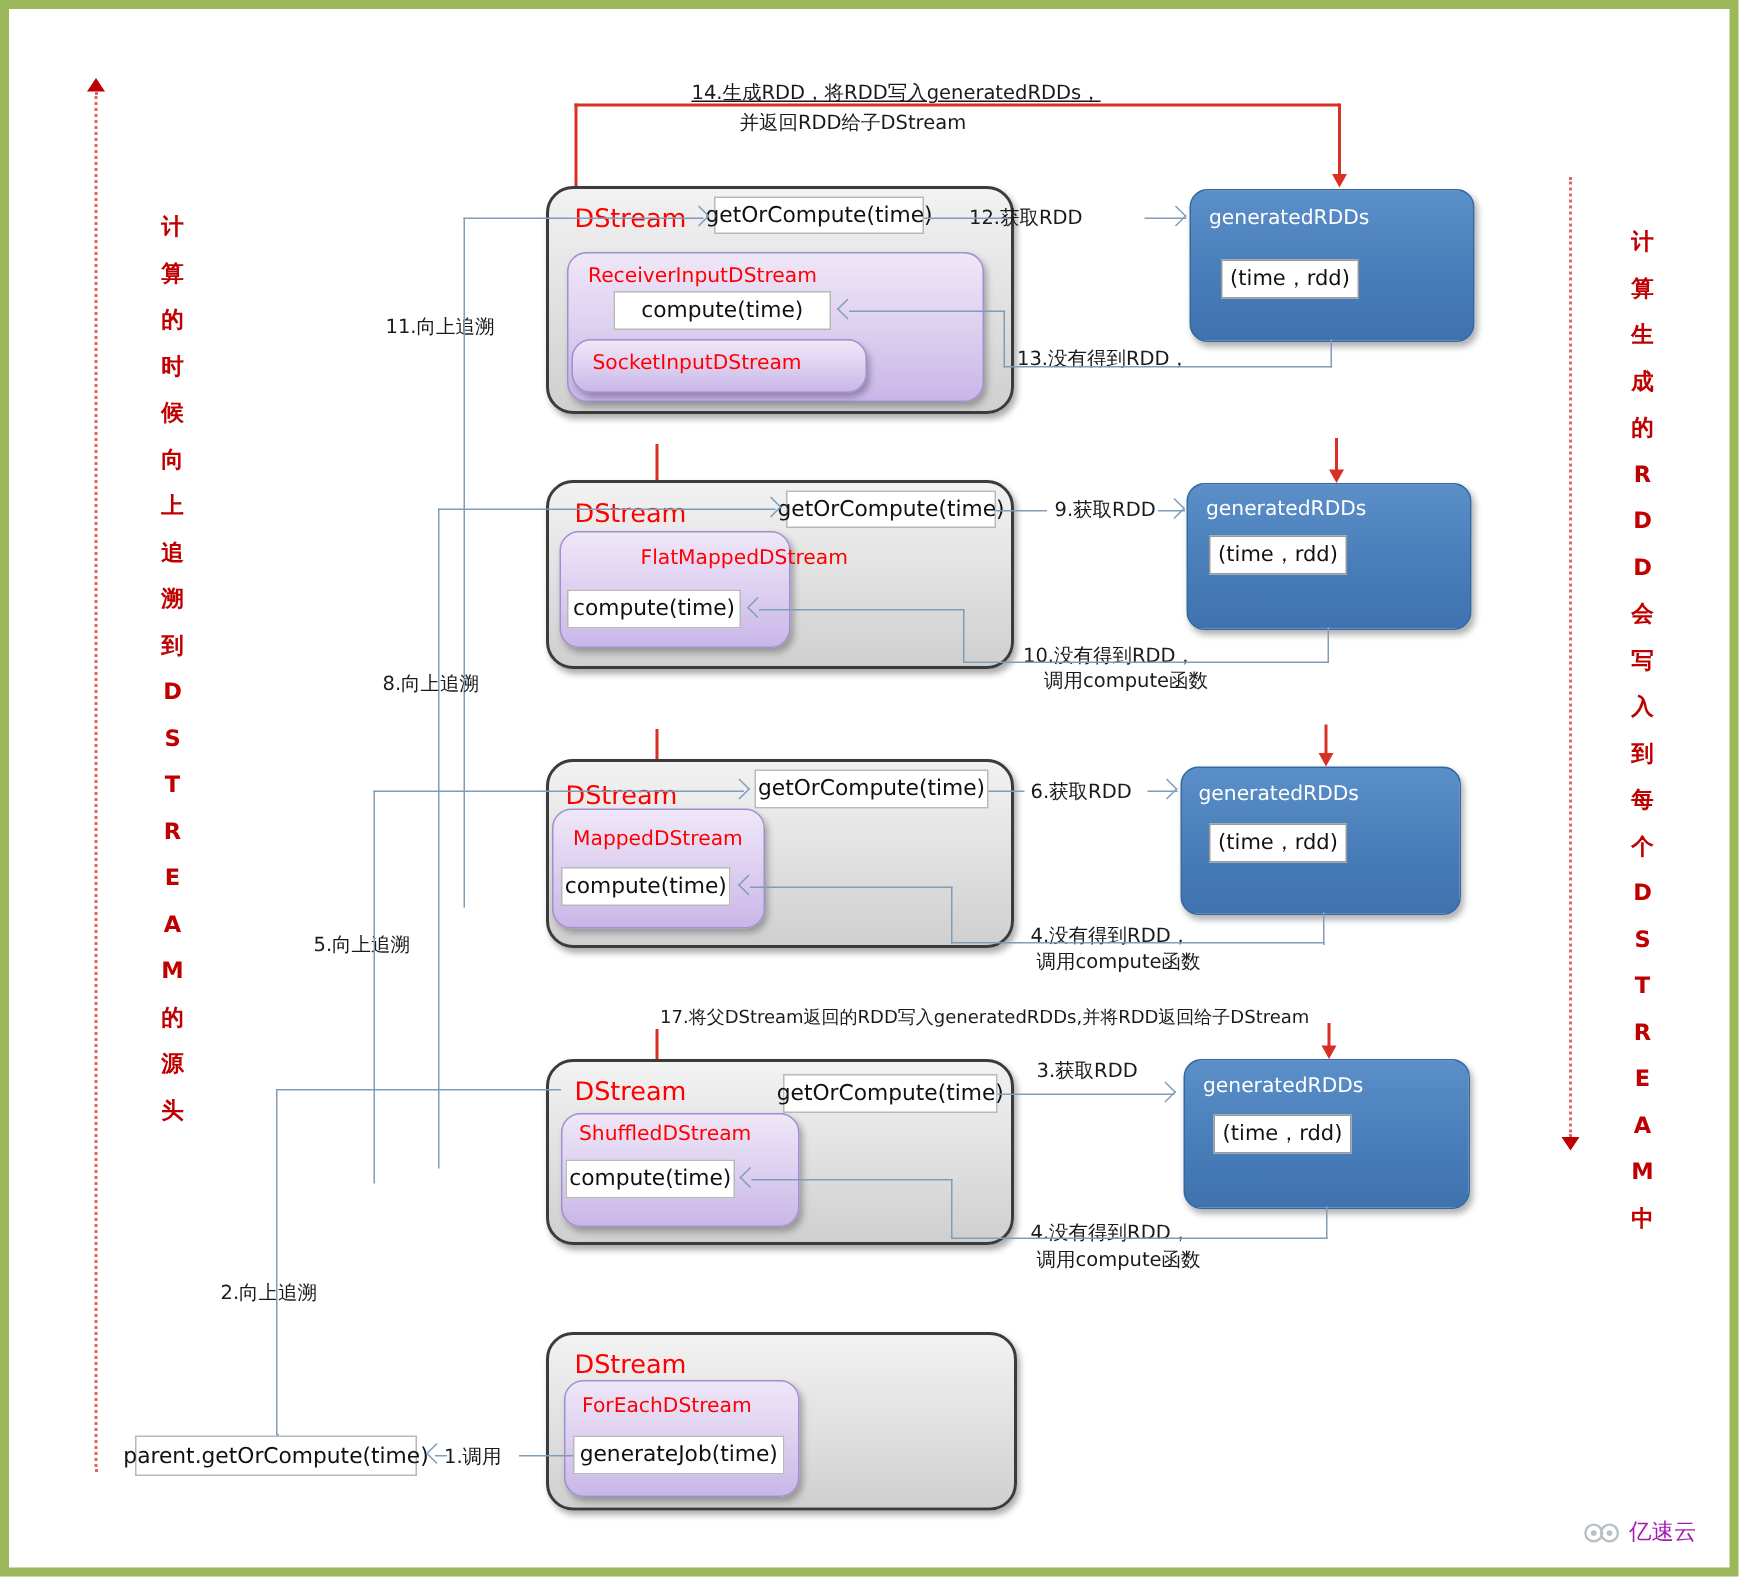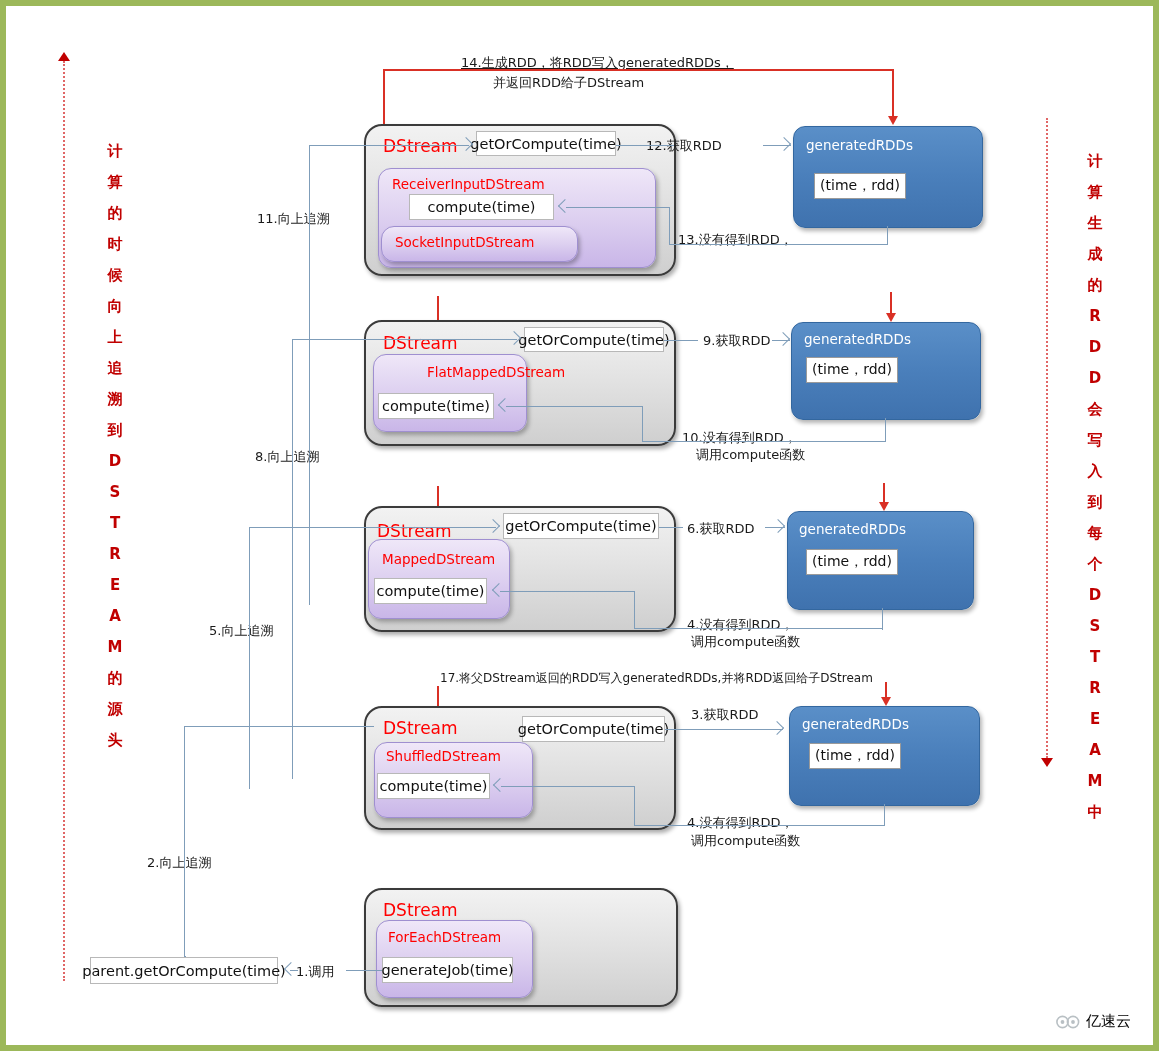--- a/index.html
+++ b/index.html
@@ -69,21 +69,21 @@
   .chev-r{border-width:1.6px 1.6px 0 0;transform:rotate(45deg);}
   .chev-l{border-width:1.6px 1.6px 0 0;transform:rotate(-135deg);}
 
   
   .rhead-dn{position:absolute;width:0;height:0;
             border-left:5px solid transparent;border-right:5px solid transparent;
             border-top:9px solid #d93025;}
 
   
   .wm{position:absolute;right:22px;bottom:14px;display:flex;align-items:center;
-      gap:5px;color:#000000;font-size:15px;justify-content:center;}
+      gap:5px;color:#a21caf;font-size:15px;justify-content:center;}
   .wm svg{display:block;}
 </style>
 </head>
 <body>
 
 <div id="canvas">
 
   <div class="arrow-up" style="left:52px;top:46px;"></div>
   <div class="vdash" style="left:57px;top:55px;height:920px;"></div>
   <div class="vcol" id="leftcol" style="left:98px;top:130px;">
@@ -280,21 +280,21 @@
   <div class="bl" style="left:628px;top:819px;width:251px;height:1.4px;"></div>
   <div class="bl" style="left:628px;top:780px;width:1.4px;height:40px;"></div>
   <div class="bl" style="left:495px;top:780px;width:134px;height:1.4px;"></div>
   <div class="chev chev-l" style="left:489px;top:774px;"></div>
 
   <div class="dsbox" style="left:358px;top:882px;width:310px;height:115px;"></div>
   <div class="dslabel" style="left:377px;top:894px;">DStream</div>
 
   <div class="subbox" style="left:370px;top:914px;width:155px;height:76px;"></div>
   <div class="sublabel" style="left:382px;top:923px;">ForEachDStream</div>
-  <div class="mbox" style="left:376px;top:951px;width:131px;height:26px;">generateJob(time)</div>
+  <div class="mbox" style="left:376px;top:951px;width:141px;height:26px;">generateJob(time)</div>
 
   <div class="mbox" style="left:84px;top:951px;width:188px;height:27px;">parent.getOrCompute(time)</div>
   <div class="note" style="left:290px;top:957px;">1.调用</div>
   <div class="bl" style="left:284px;top:964px;width:8px;height:1.4px;"></div>
   <div class="bl" style="left:340px;top:964px;width:36px;height:1.4px;"></div>
   <div class="chev chev-l" style="left:280px;top:958px;"></div>
 
   <div class="wm">
     <svg width="26" height="16" viewBox="0 0 26 16">
       <circle cx="7.5" cy="8" r="5.6" fill="none" stroke="#b9c0c4" stroke-width="1.6"></circle>

